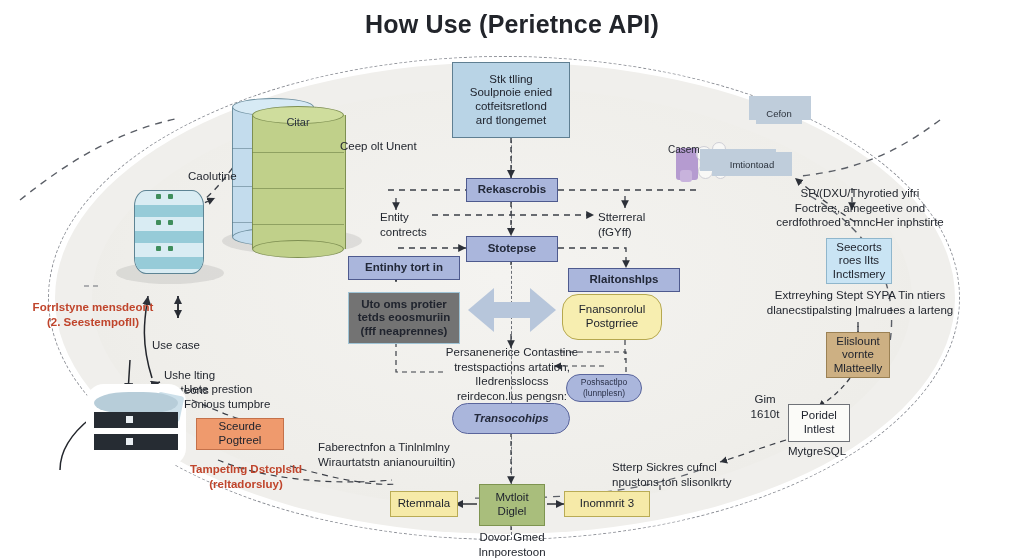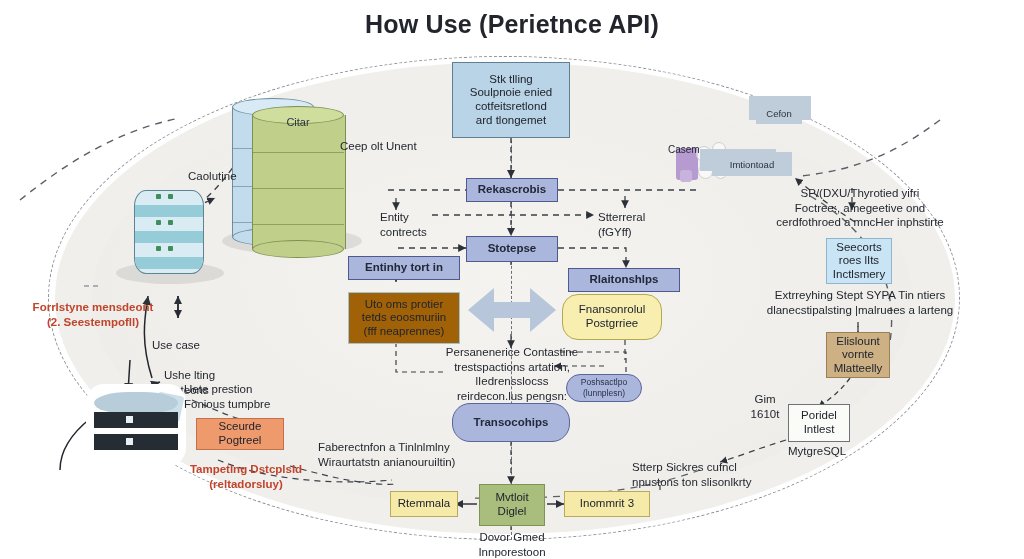--- a/index.html
+++ b/index.html
@@ -52,21 +52,21 @@
     font-size:11.5px;color:#20242e;
   }
   .n-blue{
     background:#b9d4e6;border:1.4px solid #5f7f92;
   }
   .n-periw{
     background:#aab6dc;border:1.3px solid #4e5a8e;color:#222838;
     font-weight:bold;
   }
   .n-lightblue{
-    background:#a16207;border:1.1px solid #9fc4d6;
+    background:#737373;border:1.1px solid #9fc4d6;font-weight:bold;
   }
   .n-yellow{
     background:#f6eaa8;border:1.3px solid #b9ab55;
   }
   .n-yellow-round{
     background:#f7eeb0;border:1.4px solid #b6a84f;border-radius:16px;
   }
   .n-green{
     background:#a9be7c;border:1.4px solid #7e9450;
   }
@@ -413,27 +413,27 @@
   <div class="txt txt-c" style="left:412px;top:345px;width:200px;">Persanenerice Contastine
 trestspactions artation,
 lIedrensslocss
 reirdecon.lus pengsn:</div>
 
   <div class="node n-pill-sm" style="left:566px;top:374px;width:76px;height:28px;">
     <span style="white-space:pre-line;">Poshsactlpo
 (lunnplesn)</span>
   </div>
 
-  <div class="node n-pill" style="left:452px;top:403px;width:118px;height:39px;">
+  <div class="node n-pill" style="left:452px;top:403px;width:118px;height:31px;font-style:italic;">
     <span>Transocohips</span>
   </div>
 
   <div class="txt" style="left:318px;top:440px;">Faberectnfon a Tinlnlmlny
 Wiraurtatstn anianouruiltin)</div>
-  <div class="txt" style="left:632px;top:460px;">Stterp Sickres cufncl
+  <div class="txt" style="left:612px;top:460px;">Stterp Sickres cufncl
 npustons ton slisonlkrty</div>
 
   <div class="node n-yellow" style="left:390px;top:491px;width:68px;height:26px;">
     <span>Rtemmala</span>
   </div>
   <div class="node n-green" style="left:479px;top:484px;width:66px;height:42px;">
     <span style="white-space:pre-line;">Mvtloit
 Diglel</span>
   </div>
   <div class="node n-yellow" style="left:564px;top:491px;width:86px;height:26px;">

